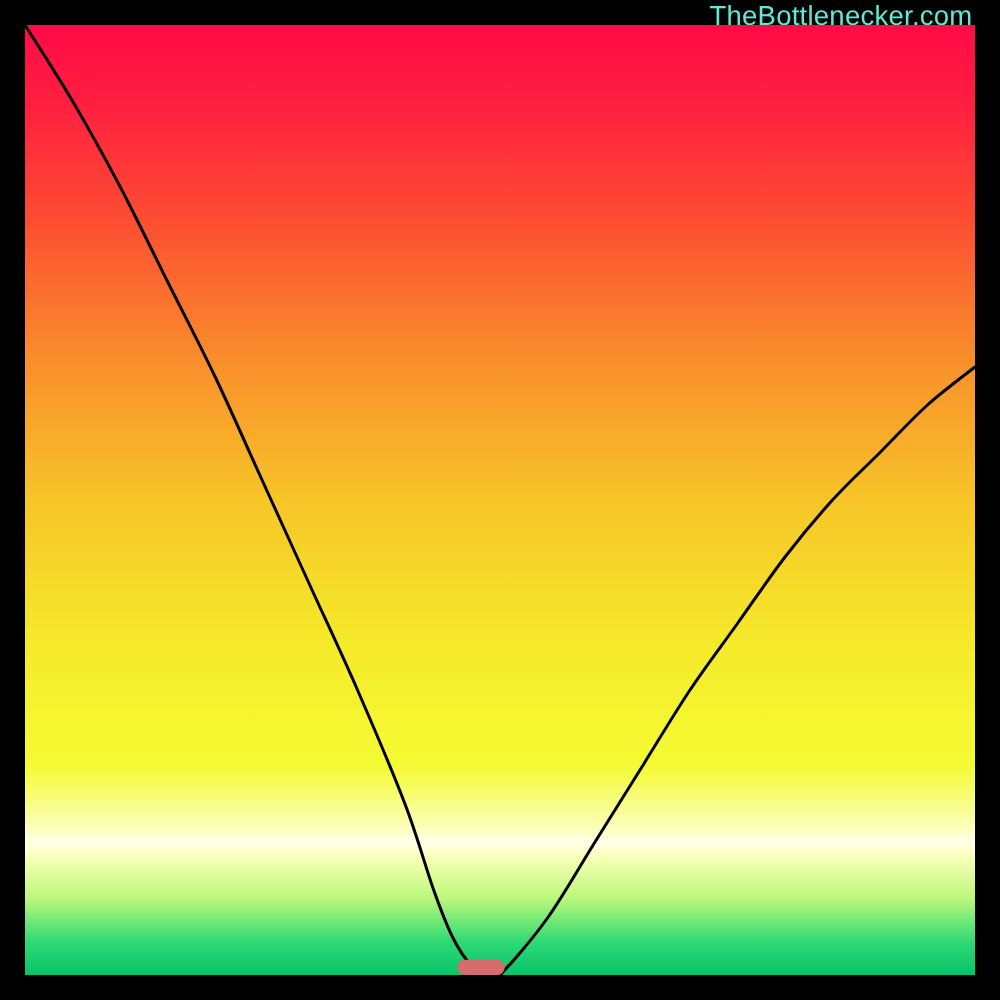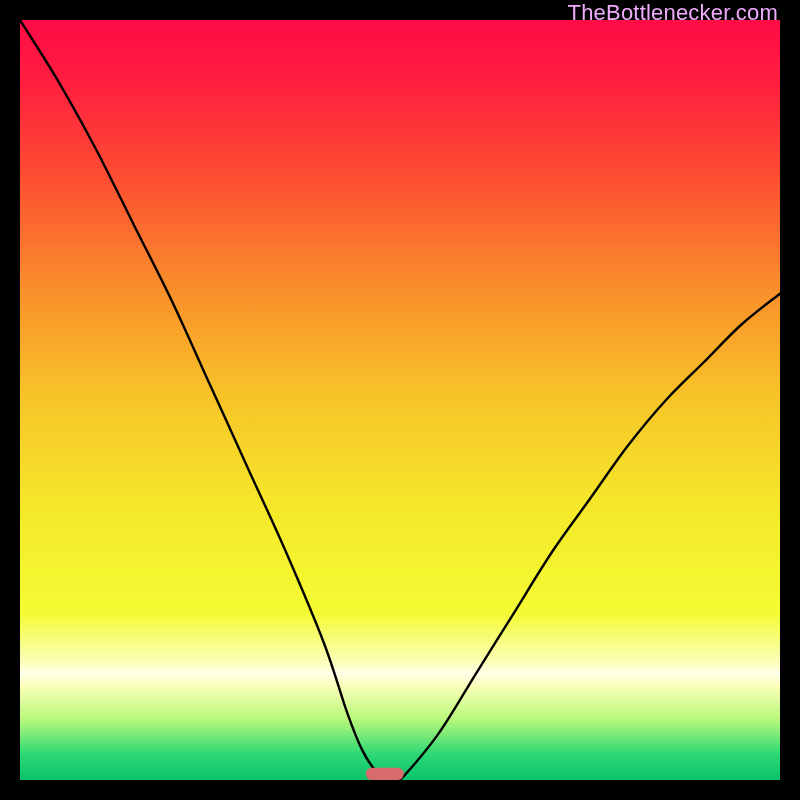--- a/index.html
+++ b/index.html
@@ -23,21 +23,21 @@
     position: absolute;
     left: 20px;
     top: 20px;
     width: 760px;
     height: 760px;
   }
   .watermark {
     position: absolute;
     top: 0px;
     right: 22px;
-    color: #f0abfc;
+    color: #5eead4;
     font-size: 22px;
     font-weight: 500;
     letter-spacing: 0.2px;
     user-select: none;
   }
   svg { display: block; }
 </style>
 </head>
 <body>
 

